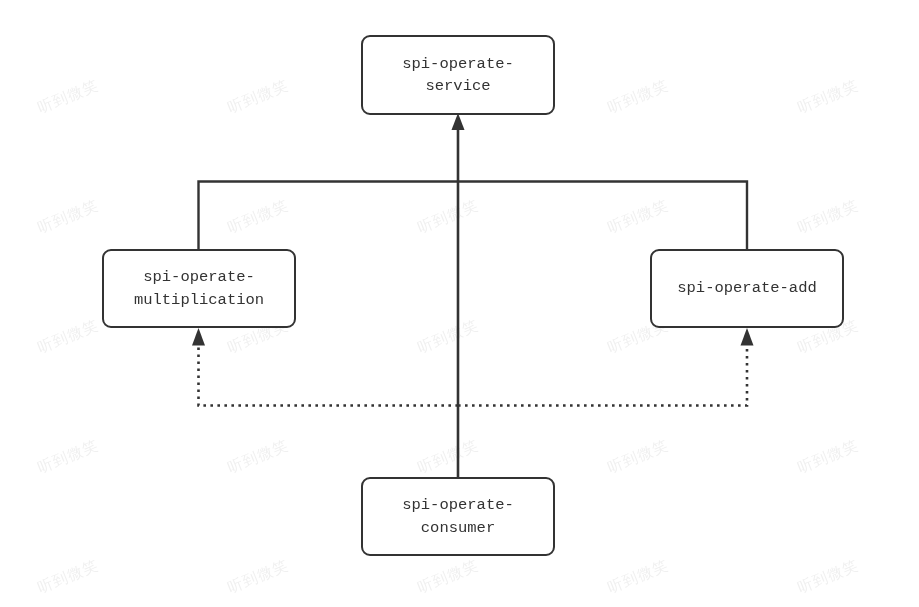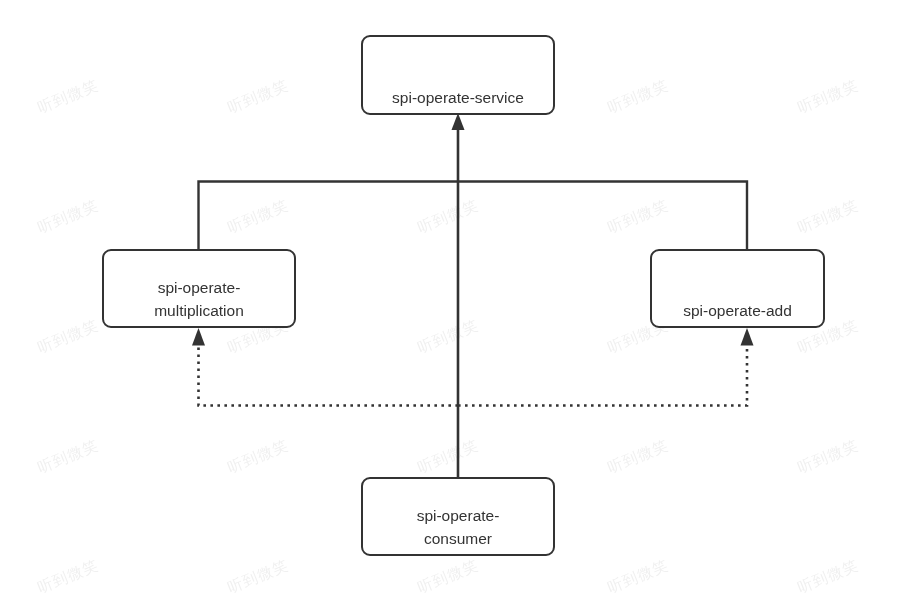--- a/index.html
+++ b/index.html
@@ -44,27 +44,28 @@
   }
   
   .node-box {
     position: absolute;
     z-index: 3;
     box-sizing: border-box;
     background: #ffffff;
     border: 2.4px solid #333333;
     border-radius: 9px;
     display: flex;
-    align-items: flex-end;
+    align-items: center;
     justify-content: center;
     text-align: center;
     color: #333333;
     font-size: 15.5px;
     line-height: 1.45;
     padding: 4px 10px;
+    font-family: Liberation Mono, monospace;
   }
   .node-label {
     display: block;
     white-space: pre-line;
   }
 </style>
 </head>
 <body>
 
 <div id="diagram-canvas">
@@ -125,21 +126,21 @@
 
   <div class="node-box" style="left: 361px; top: 35px; width: 194px; height: 80px;">
     <span class="node-label">spi-operate-service</span>
   </div>
 
   <div class="node-box" style="left: 102px; top: 249px; width: 194px; height: 79px;">
     <span class="node-label">spi-operate-
 multiplication</span>
   </div>
 
-  <div class="node-box" style="left: 650px; top: 249px; width: 175px; height: 79px;">
+  <div class="node-box" style="left: 650px; top: 249px; width: 194px; height: 79px;">
     <span class="node-label">spi-operate-add</span>
   </div>
 
   <div class="node-box" style="left: 361px; top: 477px; width: 194px; height: 79px;">
     <span class="node-label">spi-operate-
 consumer</span>
   </div>
 
 </div>
 

